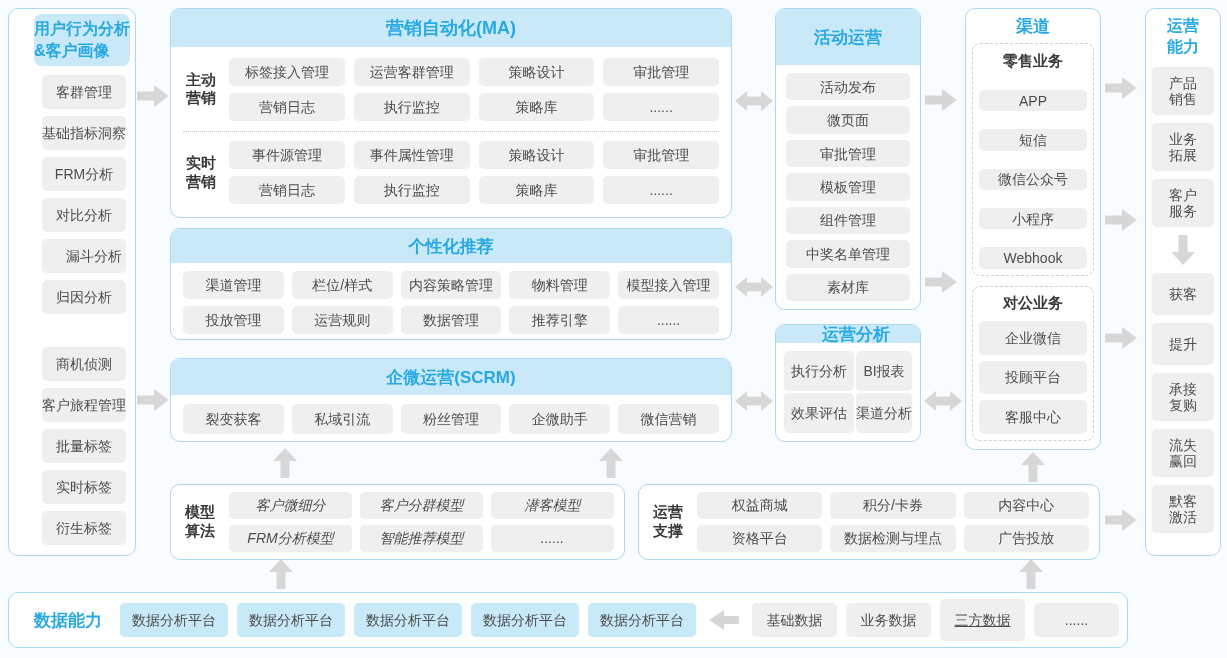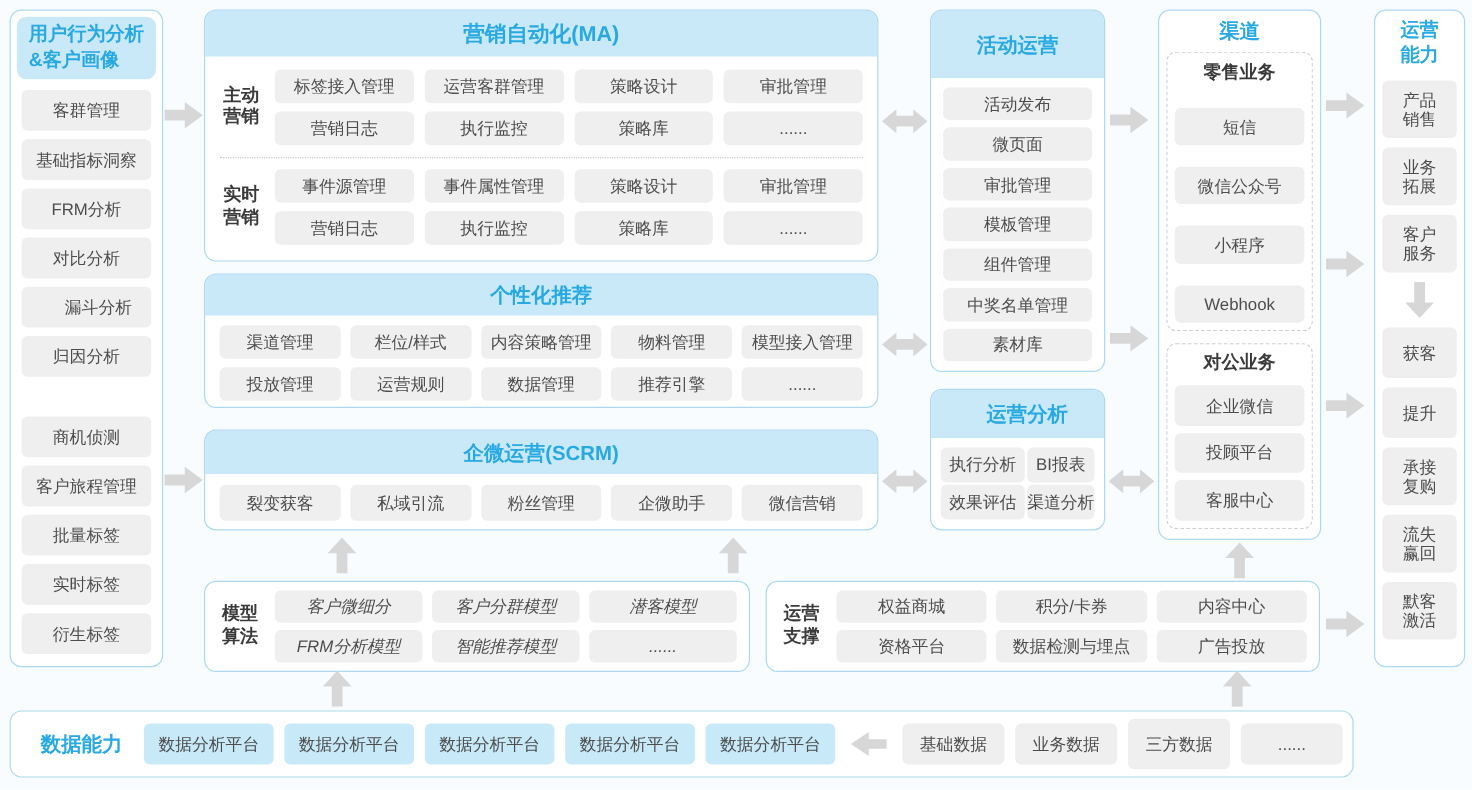--- a/index.html
+++ b/index.html
@@ -22,21 +22,21 @@
   .dashed-group{border:1px dashed #cfcfcf;border-radius:8px;box-sizing:border-box;}
   .arr{position:absolute;line-height:0;}
   .col{display:flex;flex-direction:column;}
   .dotline{border-top:1px dotted #c6c6c6;margin:6px 0;}
 </style>
 </head>
 <body>
 
 <div class="stage">
 
-  <div class="panel col" style="left:8px;top:8px;width:128px;height:548px;">
+  <div class="panel col" style="left:8px;top:8px;width:128px;height:548px;align-items:flex-end;">
     <div class="band inset pre" style="height:52px;font-size:16px;line-height:1.35;">用户行为分析
 &amp;客户画像</div>
     <div class="col" style="flex:1;gap:7px;padding:4px 9px 10px;">
       <div class="btn" style="flex:1;">客群管理</div>
       <div class="btn" style="flex:1;">基础指标洞察</div>
       <div class="btn" style="flex:1;">FRM分析</div>
       <div class="btn" style="flex:1;">对比分析</div>
       <div class="btn" style="flex:1;padding-left:20px;">漏斗分析</div>
       <div class="btn" style="flex:1;">归因分析</div>
       <div class="btn" style="flex:1;margin-top:26px;">商机侦测</div>
@@ -142,33 +142,34 @@
       <div class="btn" style="flex:1;">微页面</div>
       <div class="btn" style="flex:1;">审批管理</div>
       <div class="btn" style="flex:1;">模板管理</div>
       <div class="btn" style="flex:1;">组件管理</div>
       <div class="btn" style="flex:1;">中奖名单管理</div>
       <div class="btn" style="flex:1;">素材库</div>
     </div>
   </div>
 
   <div class="panel col" style="left:775px;top:324px;width:146px;height:118px;">
-    <div class="band" style="height:40px;padding-left:16px;">运营分析</div>
+    <div class="band" style="height:18px;padding-left:16px;">运营分析</div>
     <div style="flex:1;display:grid;grid-template-columns:1.25fr 1fr;grid-auto-rows:1fr;gap:2px;padding:8px;">
       <div class="btn">执行分析</div>
       <div class="btn">BI报表</div>
       <div class="btn">效果评估</div>
       <div class="btn">渠道分析</div>
     </div>
   </div>
 
   <div class="panel col" style="left:965px;top:8px;width:136px;height:442px;">
     <div class="bluetitle" style="height:34px;font-size:17px;">渠道</div>
     <div class="dashed-group col" style="margin:0 6px;flex:1.55;gap:18px;padding:6px;">
       <div class="glabel" style="height:22px;font-size:15px;">零售业务</div>
+      <div class="btn" style="flex:1;">APP</div>
       <div class="btn" style="flex:1;">短信</div>
       <div class="btn" style="flex:1;">微信公众号</div>
       <div class="btn" style="flex:1;">小程序</div>
       <div class="btn" style="flex:1;">Webhook</div>
     </div>
     <div class="dashed-group col" style="margin:10px 6px 8px;flex:1;gap:6px;padding:6px;">
       <div class="glabel" style="height:22px;font-size:15px;">对公业务</div>
       <div class="btn" style="flex:1;">企业微信</div>
       <div class="btn" style="flex:1;">投顾平台</div>
       <div class="btn" style="flex:1;">客服中心</div>
@@ -206,21 +207,21 @@
     <div class="btn btn-blue" style="width:108px;height:34px;flex:none;">数据分析平台</div>
     <div class="btn btn-blue" style="width:108px;height:34px;flex:none;">数据分析平台</div>
     <div class="btn btn-blue" style="width:108px;height:34px;flex:none;">数据分析平台</div>
     <div style="flex:none;line-height:0;margin:0 4px;">
       <svg width="30" height="22" viewBox="0 0 30 22">
           <polygon points="30,7 15,7 15,1 0,11 15,21 15,15 30,15" fill="#d7d7d7"></polygon>
         </svg>
     </div>
     <div class="btn" style="width:85px;height:34px;flex:none;">基础数据</div>
     <div class="btn" style="width:85px;height:34px;flex:none;">业务数据</div>
-    <div class="btn" style="width:85px;height:42px;flex:none;">三方数据</div>
+    <div class="btn" style="width:85px;height:42px;flex:none;text-decoration:underline;">三方数据</div>
     <div class="btn" style="width:85px;height:34px;flex:none;">......</div>
   </div>
 
   <div class="arr" style="left:137px;top:84px;">
     <svg width="32" height="24" viewBox="0 0 32 24">
         <polygon points="0,7.5 17,7.5 17,1 32,12 17,23 17,16.5 0,16.5" fill="#d7d7d7"></polygon>
       </svg></div>
   <div class="arr" style="left:137px;top:388px;">
     <svg width="32" height="24" viewBox="0 0 32 24">
         <polygon points="0,7.5 17,7.5 17,1 32,12 17,23 17,16.5 0,16.5" fill="#d7d7d7"></polygon>

